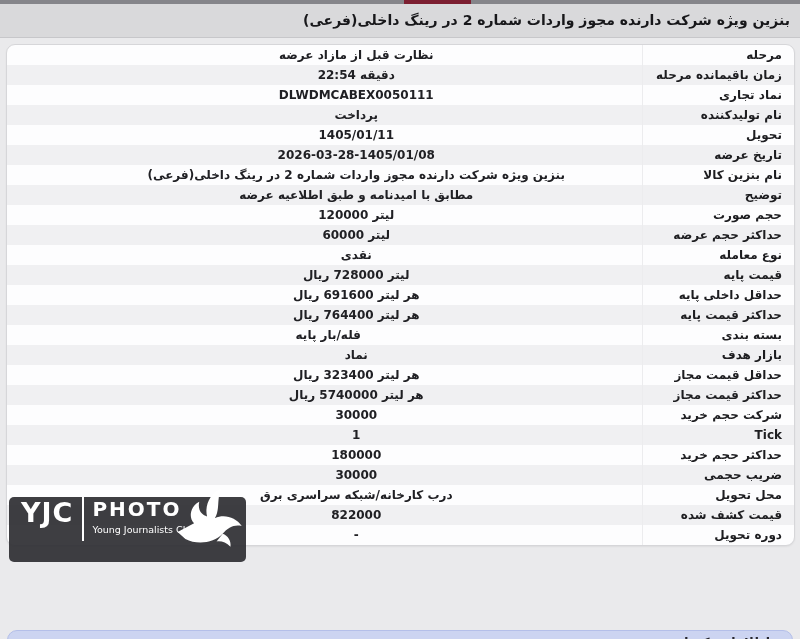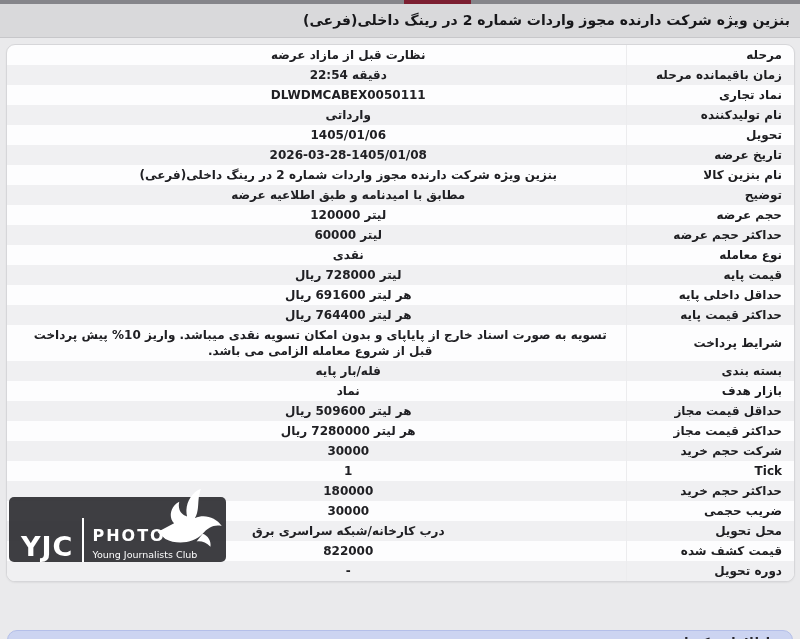--- a/index.html
+++ b/index.html
@@ -24,49 +24,49 @@
   
   .card {
     position:absolute; top:44px; left:6px; right:5px;
     background:#fdfdfe; border:1px solid #d6d6d9; border-radius:9px;
     overflow:hidden; box-shadow:0 1px 2px rgba(0,0,0,0.06);
   }
   table.spec { width:100%; border-collapse:collapse; font-size:12px; }
   table.spec tr:nth-child(even) { background:#f0f0f2; }
   table.spec td { vertical-align:middle; }
   td.spec-label {
-    width:168px; text-align:right; padding:2px 12px 2px 8px;
+    width:152px; text-align:right; padding:2px 12px 2px 8px;
     font-weight:700; color:#1d1d20; line-height:16px;
     border-left:1px solid #ececee;
   }
   td.spec-value {
     direction:ltr; text-align:center; padding:2px 10px 2px 74px;
     font-weight:700; color:#202024; line-height:16px;
   }
   
   table.spec tr:nth-child(15) td.spec-value { direction:rtl; padding:2px 10px 2px 18px; }
   
   .bottom-section {
     position:absolute; top:630px; left:7px; width:786px; height:60px;
     background:#ccd4f1; border:1px solid #b4bfe9; border-radius:10px 10px 0 0;
   }
   .bottom-section .section-label {
     display:block; padding:4px 22px 0 0; font-size:12.5px; font-weight:700;
     color:#26262e; text-align:right;
   }
   
   .watermark {
-    position:absolute; left:9px; top:497px; width:217px; height:65px;
+    position:absolute; left:9px; top:497px; width:237px; height:65px;
     background:rgba(47,47,52,0.93); border-radius:5px;
-    display:flex; align-items:flex-end; direction:ltr; color:#fff;
+    display:flex; align-items:flex-start; direction:ltr; color:#fff;
   }
   .wm-brand { font-size:27px; font-weight:700; letter-spacing:1px; padding:0 9px 0 12px; }
   .wm-divider { width:2px; height:44px; background:#fff; }
   .wm-right { padding:2px 0 0 8px; line-height:1.05; }
-  .wm-photo { font-size:16px; font-weight:700; letter-spacing:2px; }
+  .wm-photo { font-size:20px; font-weight:700; letter-spacing:2px; }
   .wm-club { font-size:9.5px; margin-top:4px; white-space:nowrap; }
   .wm-bird { position:absolute; right:-14px; top:-17px; width:92px; height:78px; }
 </style>
 </head>
 <body>
 
 <div class="topstrip"></div>
 <div class="accent-bar"></div>
 
 <div class="titlebar">
@@ -86,45 +86,45 @@
     <td class="spec-value">22:54 دقیقه</td>
   </tr>
 
   <tr>
     <td class="spec-label">نماد تجاری</td>
     <td class="spec-value">DLWDMCABEX0050111</td>
   </tr>
 
   <tr>
     <td class="spec-label">نام تولیدکننده</td>
-    <td class="spec-value">وارداتی</td>
+    <td class="spec-value">پرداخت</td>
   </tr>
 
   <tr>
     <td class="spec-label">تحویل</td>
-    <td class="spec-value">1405/01/06</td>
+    <td class="spec-value">1405/01/11</td>
   </tr>
 
   <tr>
     <td class="spec-label">تاریخ عرضه</td>
     <td class="spec-value">2026-03-28-1405/01/08</td>
   </tr>
 
   <tr>
     <td class="spec-label">نام بنزین کالا</td>
     <td class="spec-value">بنزین ویژه شرکت دارنده مجوز واردات شماره 2 در رینگ داخلی(فرعی)</td>
   </tr>
 
   <tr>
     <td class="spec-label">توضیح</td>
     <td class="spec-value">مطابق با امیدنامه و طبق اطلاعیه عرضه</td>
   </tr>
 
   <tr>
-    <td class="spec-label">حجم عرضه</td>
+    <td class="spec-label">حجم صورت</td>
     <td class="spec-value">120000 لیتر</td>
   </tr>
 
   <tr>
     <td class="spec-label">حداکثر حجم عرضه</td>
     <td class="spec-value">60000 لیتر</td>
   </tr>
 
   <tr>
     <td class="spec-label">نوع معامله</td>
@@ -139,43 +139,39 @@
   <tr>
     <td class="spec-label">حداقل داخلی پایه</td>
     <td class="spec-value">هر لیتر 691600 ریال</td>
   </tr>
 
   <tr>
     <td class="spec-label">حداکثر قیمت پایه</td>
     <td class="spec-value">هر لیتر 764400 ریال</td>
   </tr>
 
-  <tr>
-    <td class="spec-label">شرایط پرداخت</td>
-    <td class="spec-value">تسویه به صورت اسناد خارج از پایاپای و بدون امکان تسویه نقدی میباشد. واریز 10% پیش پرداخت قبل از شروع معامله الزامی می باشد.</td>
-  </tr>
 
   <tr>
     <td class="spec-label">بسته بندی</td>
     <td class="spec-value">فله/بار پایه</td>
   </tr>
 
   <tr>
     <td class="spec-label">بازار هدف</td>
     <td class="spec-value">نماد</td>
   </tr>
 
   <tr>
     <td class="spec-label">حداقل قیمت مجاز</td>
-    <td class="spec-value">هر لیتر 509600 ریال</td>
+    <td class="spec-value">هر لیتر 323400 ریال</td>
   </tr>
 
   <tr>
     <td class="spec-label">حداکثر قیمت مجاز</td>
-    <td class="spec-value">هر لیتر 7280000 ریال</td>
+    <td class="spec-value">هر لیتر 5740000 ریال</td>
   </tr>
 
   <tr>
     <td class="spec-label">شرکت حجم خرید</td>
     <td class="spec-value">30000</td>
   </tr>
 
 
   <tr>
     <td class="spec-label">Tick</td>

